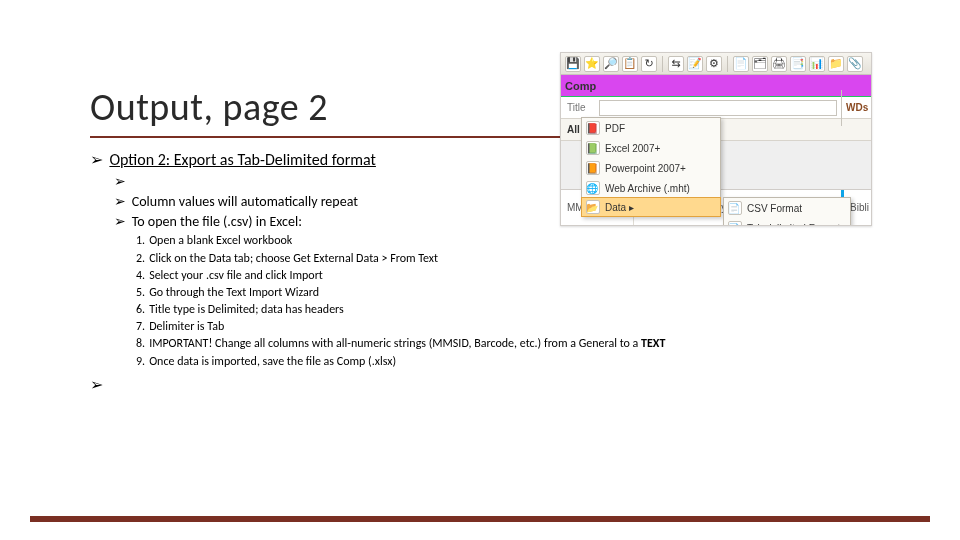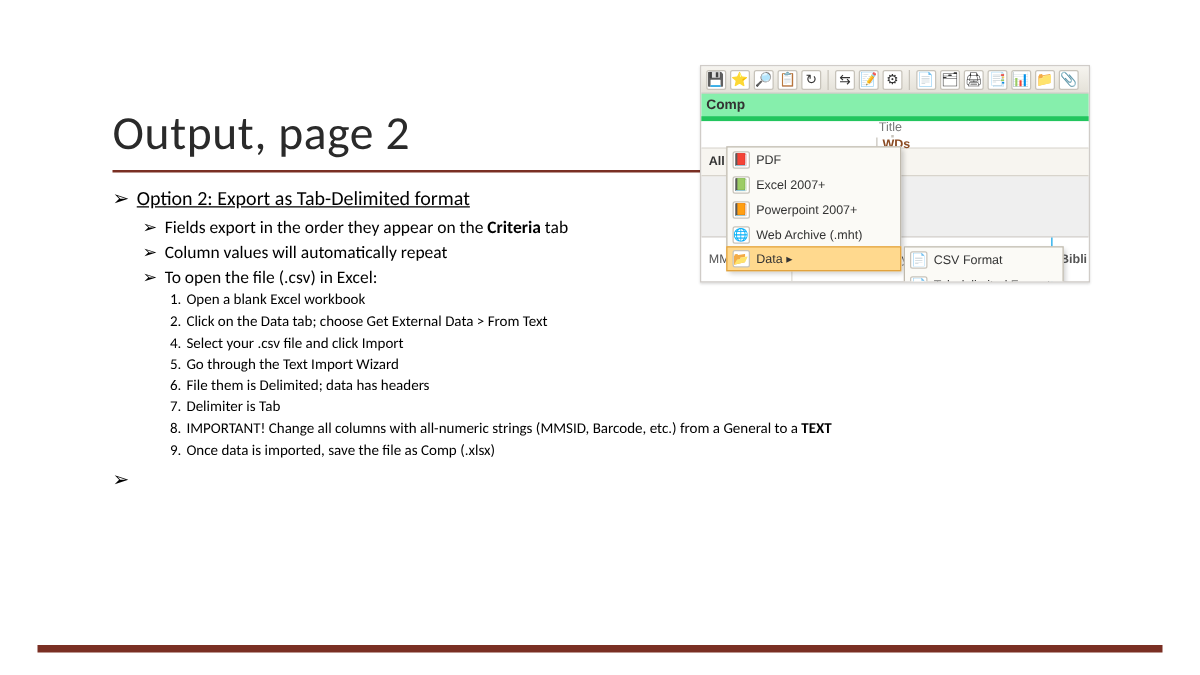--- a/index.html
+++ b/index.html
@@ -57,28 +57,28 @@
     width: 16px; height: 16px;
     display: inline-flex; align-items: center; justify-content: center;
     font-size: 11px;
     background: #fff;
     border: 1px solid #c7c3ba;
     border-radius: 2px;
   }
   .tb-sep { width: 1px; height: 16px; background: #c7c3ba; margin: 0 2px; }
   .comp-row {
     display: flex; align-items: center;
-    background: #86efac;
+    background: #d946ef;
     height: 22px; padding: 0 4px;
-    border-bottom: 4px solid #22c55e;
+    border-bottom: 1px solid #22c55e;
     font-size: 11px; font-weight: 700; color: #333;
   }
   .title-row {
     display:flex; align-items:center; height:22px; background:#fff;
-    border-bottom:1px solid #d8d4cc; font-size:10px; color:#555;flex-direction:column;
+    border-bottom:1px solid #d8d4cc; font-size:10px; color:#555;
   }
   .title-row .lbl { width:38px; padding-left:6px; color:#777; }
   .title-row .field { flex:1; height:16px; border:1px solid #c8c4bc; background:#fff; margin-right:4px; }
   .title-row .wds { width:30px; color:#8a4a22; font-weight:700; font-size:10px; padding-left:4px; border-left:1px solid #c8c4bc; height:36px; display:flex; align-items:center;}
   .all-row {
     display:flex; align-items:center; height:22px; background:#f7f5f0;
     border-bottom:1px solid #d8d4cc; font-size:10px; color:#333;
   }
   .all-row .alltab { padding:0 6px; font-weight:700; color:#333; border-right:6px solid #22c55e; height:22px; display:flex; align-items:center;}
   .dropdown {
@@ -96,54 +96,51 @@
     box-shadow: 2px 2px 4px rgba(0,0,0,0.2);
     z-index:3;
   }
   .lower {
     position:absolute; bottom:0; left:0; right:0; height:36px;
     background:#fff; border-top:1px solid #d0ccc8;
     display:flex; align-items:center; font-size:10px; color:#555;
   }
   .lower .col1 { width:72px; padding-left:6px; }
   .lower .col2 { flex:1; padding-left:6px; border-left:1px solid #e0ddd5; height:100%; display:flex; align-items:center;}
-  .lower .col3 { width:30px; padding-left:6px; border-left:1px solid #0ea5e9; height:100%; display:flex; align-items:center;font-weight:bold;}
+  .lower .col3 { width:30px; padding-left:6px; border-left:3px solid #0ea5e9; height:100%; display:flex; align-items:center;}
   .slide-border { position:absolute; left:30px; right:30px; bottom:18px; height:10px; border-bottom:6px solid #7a2f23; }
 </style>
 </head>
 <body>
 
 <div class="slide">
   <div class="title">Output, page 2</div>
 
   <div class="bullet-row lvl1">
     <span class="arrow">➢</span>
     <span class="text">Option 2: Export as Tab-Delimited format</span>
   </div>
 
   <div class="bullet-row lvl2">
     <span class="arrow">➢</span>
-    <span>
-      <span>Fields export in the order they appear on the </span><b>Criteria</b><span> tab</span>
-    </span>
   </div>
   <div class="bullet-row lvl2">
     <span class="arrow">➢</span>
     <span>Column values will automatically repeat</span>
   </div>
   <div class="bullet-row lvl2">
     <span class="arrow">➢</span>
     <span>To open the file (.csv) in Excel:</span>
   </div>
 
   <div class="lvl3"><span class="num">1.</span><span>Open a blank Excel workbook</span></div>
   <div class="lvl3"><span class="num">2.</span><span>Click on the Data tab; choose Get External Data &gt; From Text</span></div>
   <div class="lvl3"><span class="num">4.</span><span>Select your .csv file and click Import</span></div>
   <div class="lvl3"><span class="num">5.</span><span>Go through the Text Import Wizard</span></div>
-  <div class="lvl3"><span class="num">6.</span><span>File them is Delimited; data has headers</span></div>
+  <div class="lvl3"><span class="num">6.</span><span>Title type is Delimited; data has headers</span></div>
   <div class="lvl3"><span class="num">7.</span><span>Delimiter is Tab</span></div>
   <div class="lvl3">
     <span class="num">8.</span><span>IMPORTANT! Change all columns with all-numeric strings (MMSID, Barcode, etc.) from a General to a </span><b>TEXT</b>
   </div>
   <div class="lvl3"><span class="num">9.</span><span>Once data is imported, save the file as Comp (.xlsx)</span></div>
 
   <div class="bullet-row last1">
     <span class="arrow">➢</span>
   </div>
 

